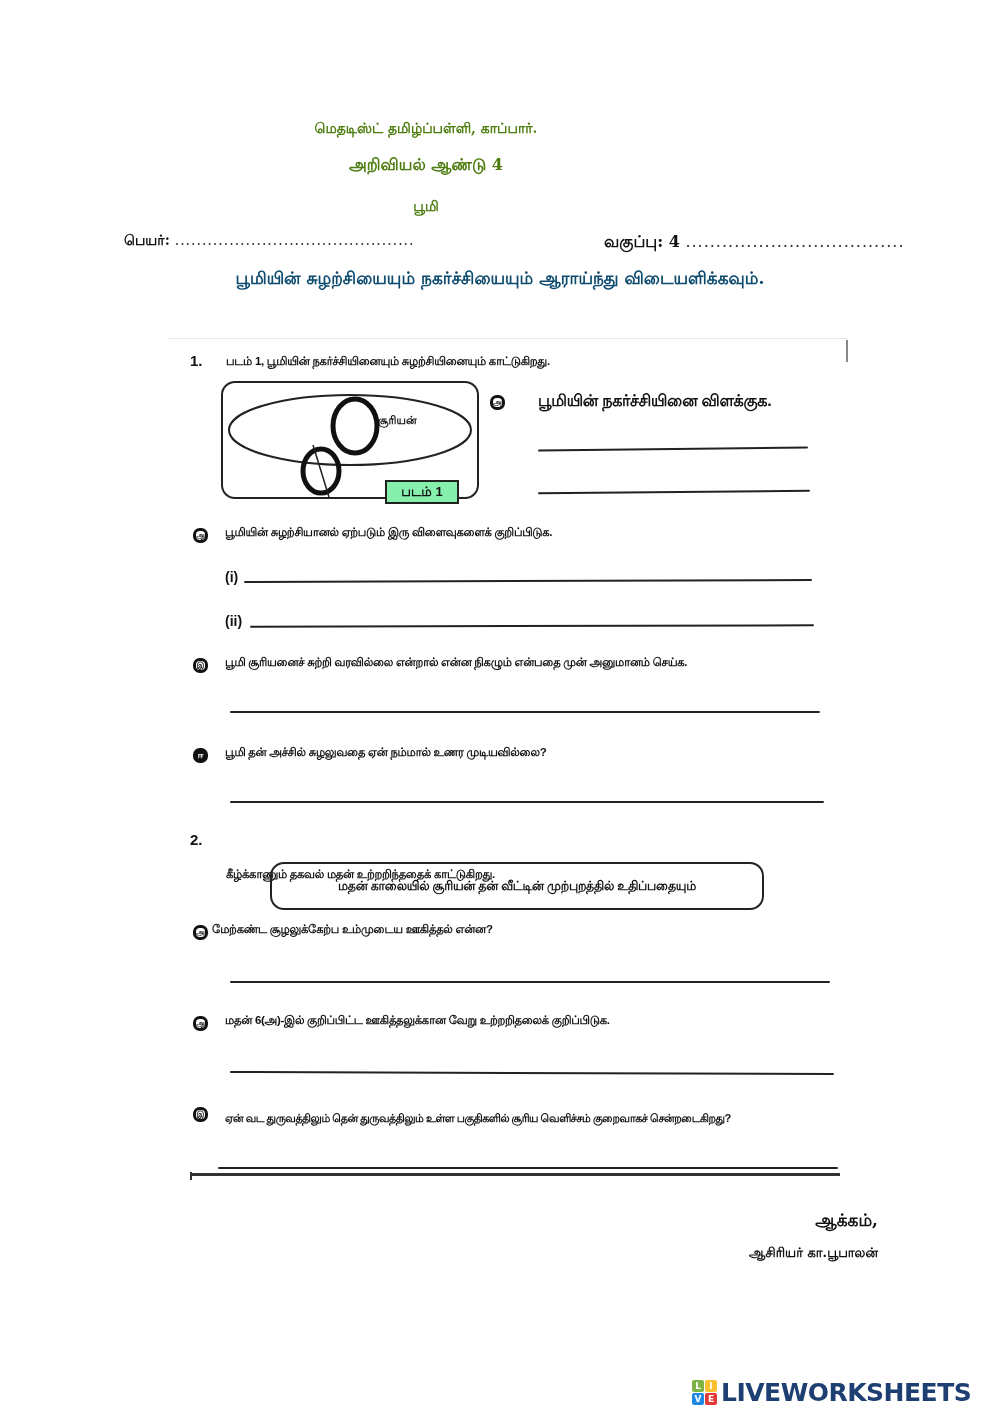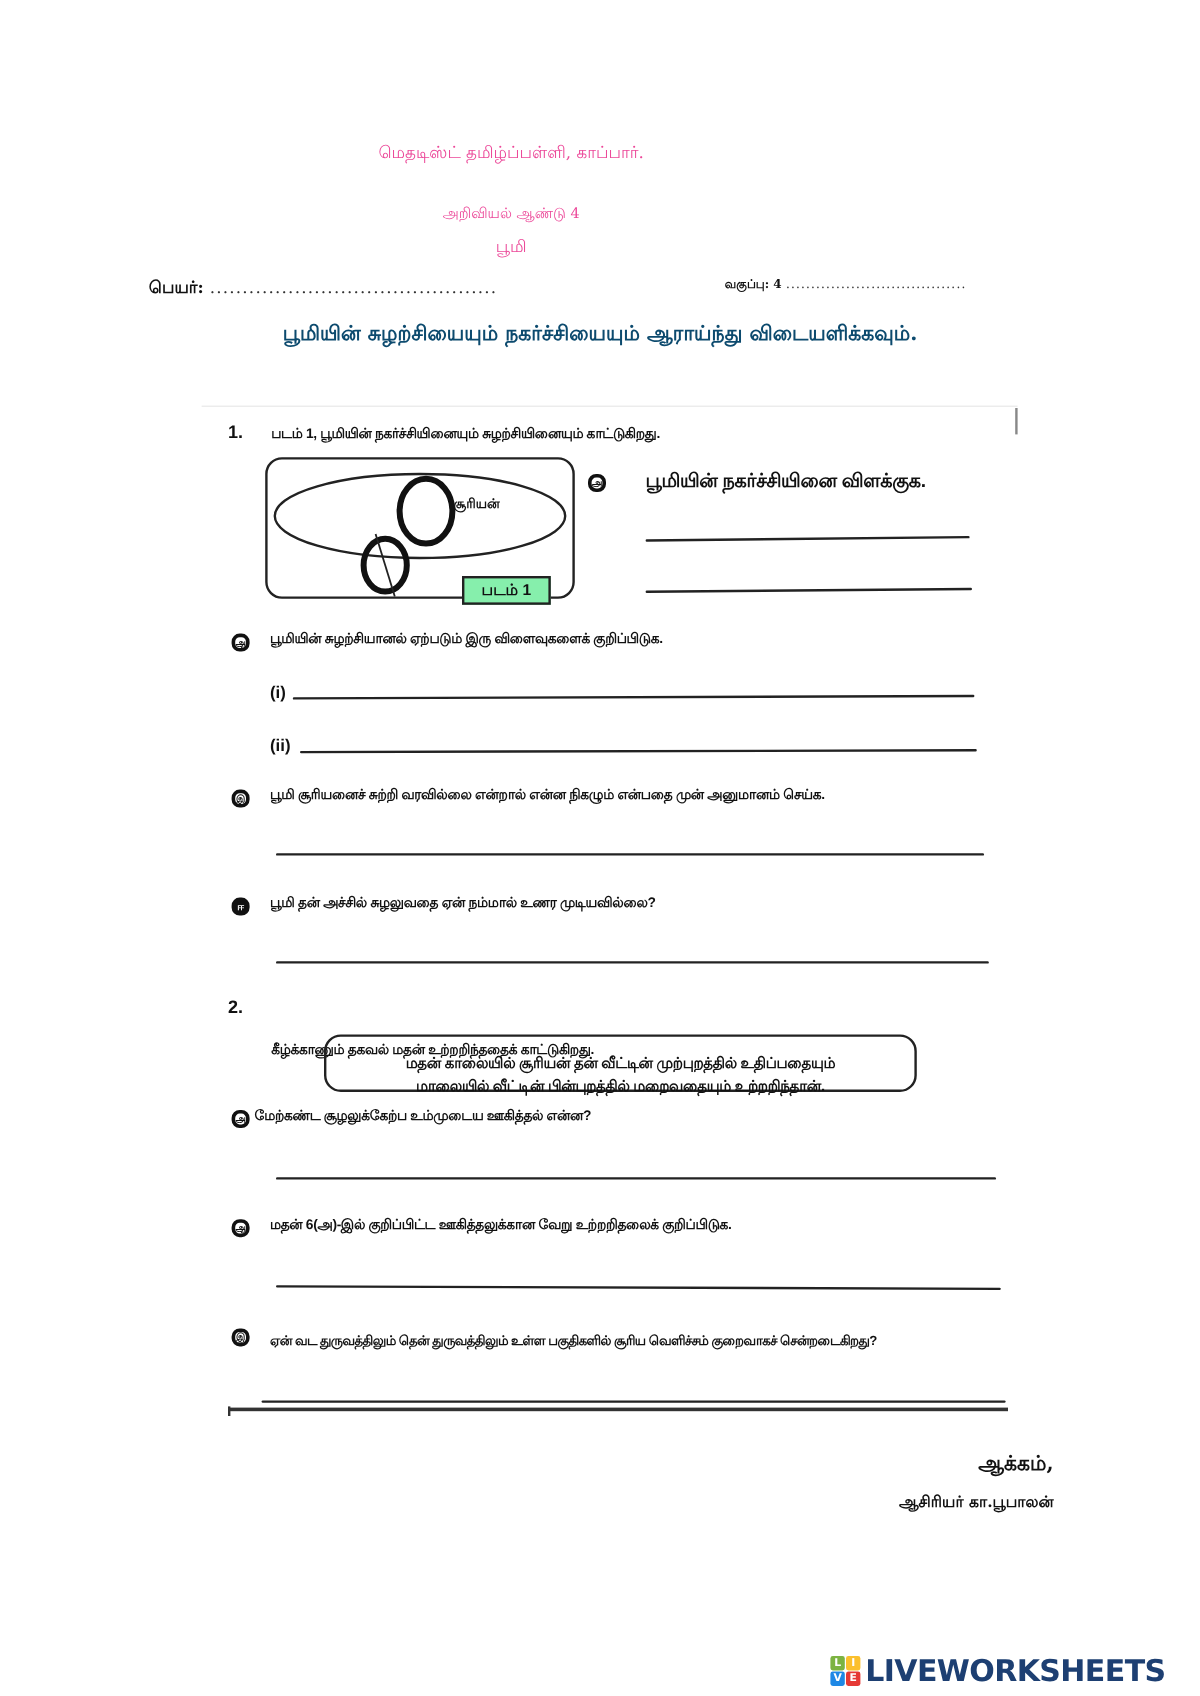--- a/index.html
+++ b/index.html
@@ -14,46 +14,46 @@
       overflow: hidden;
       font-family: "DejaVu Sans", "Liberation Sans", sans-serif;
       color: #111;
     }
     .center-line {
       position: absolute;
       left: 0;
       width: 852px;
       text-align: center;
       font-family: "DejaVu Serif", "Liberation Serif", serif;
-      font-weight: normal;
-      color: #ec4899;
+      font-weight: bold;
+      color: #4d7c0f;
     }
     .school { top: 120px; font-size: 14px; }
-    .subject { top: 171px; font-size: 12px; }
+    .subject { top: 155px; font-size: 16px; }
     .topic { top: 198px; font-size: 14px; }
     .name-row {
       position: absolute;
       top: 232px;
       left: 124px;
       font-family: "DejaVu Serif", "Liberation Serif", serif;
       font-weight: bold;
       font-size: 14px;
     }
     .name-dots, .class-dots {
       font-weight: normal;
       letter-spacing: 1px;
       color: #333;
     }
     .class-row {
       position: absolute;
       top: 232px;
       left: 604px;
       font-family: "DejaVu Serif", "Liberation Serif", serif;
       font-weight: bold;
-      font-size: 10px;
+      font-size: 16px;
     }
     .instruction {
       position: absolute;
       top: 268px;
       left: 0;
       width: 1000px;
       text-align: center;
       font-family: "DejaVu Serif", "Liberation Serif", serif;
       font-weight: bold;
       font-size: 17px;
@@ -319,21 +319,20 @@
 <div class="bullet filled" style="left:193px; top:748px;">ஈ</div>
 <div class="qtext" style="left:225px; top:746px; font-size:11.5px;">பூமி தன் அச்சில் சுழலுவதை ஏன் நம்மால் உணர முடியவில்லை?</div>
 <div class="ans-line" style="left:230px; top:801px; width:594px;"></div>
 <input class="ans-input" style="left: 230px; top: 779px; width: 594px;" value="">
 
 <div class="qnum" style="left:190px; top:831px;">2.</div>
 <div class="qtext" style="left:226px; top:868px; font-size:11.5px;">கீழ்க்காணும் தகவல் மதன் உற்றறிந்ததைக் காட்டுகிறது.</div>
 
 <div class="info-box">
   <div>மதன் காலையில் சூரியன் தன் வீட்டின் முற்புறத்தில் உதிப்பதையும்</div>
-  <div>மாலையில் வீட்டின் பின்புறத்தில் மறைவதையும் உற்றறிந்தான்.</div>
 </div>
 
 <div class="bullet" style="left:193px; top:925px;">அ</div>
 <div class="qtext" style="left:212px; top:923px; font-size:11.5px;">மேற்கண்ட சூழலுக்கேற்ப உம்முடைய ஊகித்தல் என்ன?</div>
 <div class="ans-line" style="left:230px; top:981px; width:600px;"></div>
 <input class="ans-input" style="left: 230px; top: 959px; width: 600px;" value="">
 
 <div class="bullet" style="left:193px; top:1016px;">ஆ</div>
 <div class="qtext" style="left:225px; top:1014px; font-size:11.5px;">மதன் 6(அ)-இல் குறிப்பிட்ட ஊகித்தலுக்கான வேறு உற்றறிதலைக் குறிப்பிடுக.</div>
 <div class="ans-line" style="left:230px; top:1072px; width:604px; transform:rotate(0.2deg);"></div>

